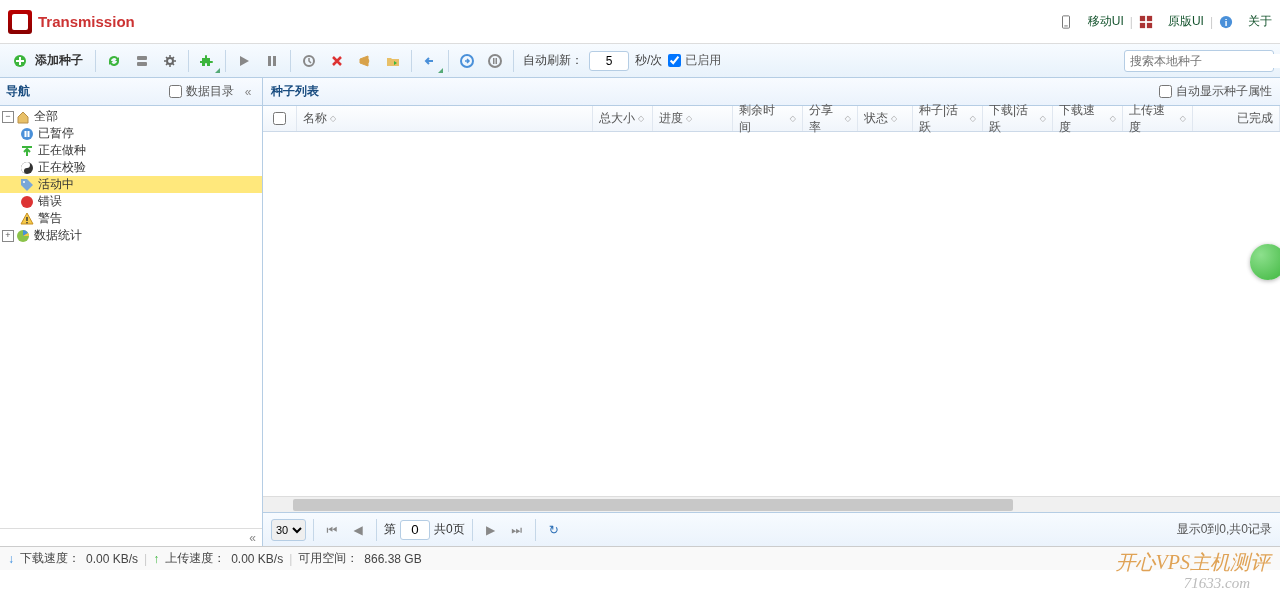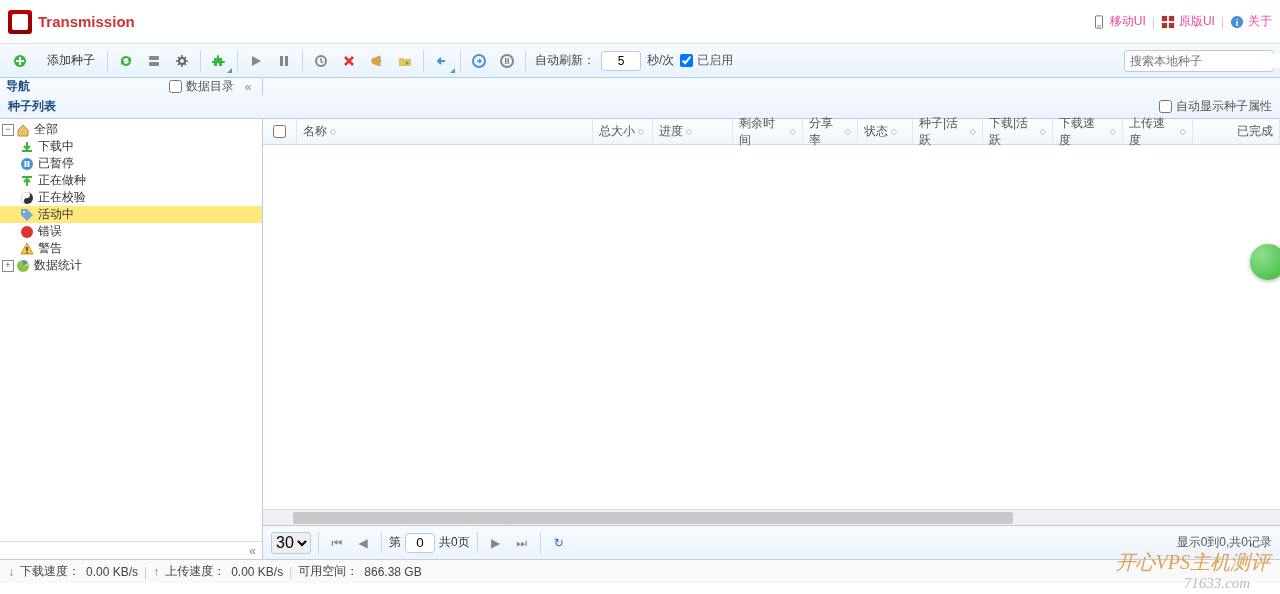--- a/index.html
+++ b/index.html
@@ -3,35 +3,35 @@
 <meta charset="utf-8">
 <style>
 * { box-sizing: border-box; margin: 0; padding: 0; font-family: Arial, "Microsoft YaHei", sans-serif; }
 body { width: 1280px; height: 594px; overflow: hidden; background: #fff; font-size: 12px; color: #333; position: relative; }
 .header { display: flex; justify-content: space-between; align-items: center; height: 44px; padding: 0 8px; border-bottom: 1px solid #ddd; }
 .brand { display: flex; align-items: center; gap: 6px; }
 .brand-logo { width: 24px; height: 24px; background: linear-gradient(#b00,#800); border-radius: 3px; position: relative; }
 .brand-logo::after { content:""; position:absolute; inset:4px; background:#fff; border-radius:2px; }
 .brand-text { color: #c33; font-weight: bold; font-size: 15px; }
 .header-links { display: flex; gap: 6px; align-items: center; font-size: 12px; }
-.header-links a { color: #ec4899; text-decoration: none; display: flex; align-items: center; gap: 4px; text-align: right; }
+.header-links a { color: #14532d; text-decoration: none; display: flex; align-items: center; gap: 15px; text-align: right; }
 .header-links .sep { color: #ccc; }
 .hl-icon { width:14px; height:14px; display:inline-block; }
 
 .toolbar { display: flex; align-items: center; height: 34px; padding: 0 6px; background: linear-gradient(#f7fbff,#e8f2fb); border-bottom: 1px solid #b5cde4; gap: 2px; }
 .tb-btn { display: flex; align-items: center; justify-content: center; width: 26px; height: 24px; border: 1px solid transparent; border-radius: 3px; cursor: pointer; position: relative; }
-.tb-btn.txt { width: auto; padding: 0 6px; gap: 20px; }
+.tb-btn.txt { width: auto; padding: 0 6px; gap: 8px; font-weight: bold; }
 .tb-sep { width: 1px; height: 22px; background: #c5d7e8; margin: 0 3px; }
 .tick { position:absolute; bottom:-1px; right:-1px; width:0;height:0; border-left:5px solid transparent; border-bottom:5px solid #5a7; }
 .search-box { margin-left: auto; width: 150px; height: 22px; border: 1px solid #b5cde4; border-radius: 3px; background: #fff; display: flex; align-items: center; padding: 0 5px; }
 .search-box input { border: none; outline: none; flex: 1; font-size: 12px; color: #999; }
 .refresh-input { width: 40px; height: 20px; border: 1px solid #b5cde4; border-radius: 3px; text-align: center; font-size: 12px; }
 .refresh-label { font-size: 12px; color: #444; margin: 0 4px; }
 
-.panel-titles { display: flex; height: 41px; background: linear-gradient(#f8fbff,#ebf3fc); border-bottom: 1px solid #b5cde4; flex-direction: column; }
+.panel-titles { display: flex; height: 28px; background: linear-gradient(#f8fbff,#ebf3fc); border-bottom: 1px solid #b5cde4; }
 .pt-left { width: 263px; display: flex; align-items: center; padding: 0 6px; border-right: 1px solid #b5cde4; justify-content: space-between; }
 .pt-left .lbl { font-weight: bold; color: #1a4d80; }
 .pt-right { flex: 1; display: flex; align-items: center; padding: 0 8px; justify-content: space-between; }
 .pt-right .lbl { font-weight: bold; color: #1a4d80; }
 .chk { display: flex; align-items: center; gap: 4px; color: #555; font-size: 12px; }
 .chk input { width: 13px; height: 13px; }
 .collapse { width:16px; height:16px; display:flex; align-items:center; justify-content:center; color:#888; cursor:pointer; }
 
 .body-row { display: flex; height: 440px; }
 .nav { width: 263px; border-right: 1px solid #b5cde4; overflow: auto; position: relative; }
@@ -47,21 +47,21 @@
 .main { flex: 1; display: flex; flex-direction: column; }
 .grid-header { display: flex; height: 26px; background: linear-gradient(#fdfeff,#f0f5fb); border-bottom: 1px solid #ccd9e8; align-items: center; }
 .gh-cell { border-right: 1px solid #e0e7f0; height: 100%; display: flex; align-items: center; padding: 0 6px; color: #555; font-size: 12px; position: relative; }
 .sort { font-size: 8px; color: #aaa; margin-left: 3px; }
 .grid-body { flex: 1; background: #fff; overflow: auto; }
 .hscroll { height: 16px; background: #f0f0f0; border-top: 1px solid #ddd; position: relative; }
 .hscroll-thumb { position:absolute; left:30px; top:2px; height:12px; width:720px; background:#c8c8c8; border-radius:2px; }
 
 .pager { height: 34px; border-top: 1px solid #b5cde4; background: linear-gradient(#f7fbff,#ebf3fc); display: flex; align-items: center; padding: 0 8px; gap: 4px; }
 .pager-right { margin-left: auto; color: #555; }
-.pg-sel { height:22px; border:1px solid #b5cde4; border-radius:3px; font-size:16px; }
+.pg-sel { height:22px; border:1px solid #b5cde4; border-radius:3px; font-size:11px; }
 .pg-btn { width:22px; height:22px; display:flex; align-items:center; justify-content:center; color:#888; cursor:pointer; }
 .pg-btn.enabled { color:#2a6db5; }
 .pg-input { width:30px; height:20px; text-align:center; border:1px solid #b5cde4; border-radius:3px; }
 
 .status { height: 24px; border-top: 1px solid #ccc; background: #f9f9f9; display: flex; align-items: center; padding: 0 8px; font-size: 12px; color: #444; gap: 6px; }
 .stat-sep { color:#ccc; }
 .status-right { margin-left:auto; color:#666; }
 .arrow-dn { color:#3a8dde; }
 .arrow-up { color:#3cb53c; }
 
@@ -241,27 +241,20 @@
     <div class="tree">
       <div class="tree-item l0">
         <span class="tree-exp">−</span>
         <svg class="tree-icon" viewBox="0 0 14 14">
             <path d="M2 7l5-5 5 5v6H2z" fill="#e8c068" stroke="#b8904a"></path>
           </svg>
         <span>全部</span>
       </div>
       <div class="tree-item l1">
         <svg class="tree-icon" viewBox="0 0 14 14">
-            <path d="M7 2v7M4 6l3 3 3-3" stroke="#3cb53c" stroke-width="2" fill="none"></path>
-            <path d="M2 11h10" stroke="#3cb53c" stroke-width="2"></path>
-          </svg>
-        <span>下载中</span>
-      </div>
-      <div class="tree-item l1">
-        <svg class="tree-icon" viewBox="0 0 14 14">
             <circle cx="7" cy="7" r="6" fill="#4a90d9"></circle>
             <rect x="4.5" y="4" width="2" height="6" fill="#fff"></rect>
             <rect x="7.5" y="4" width="2" height="6" fill="#fff"></rect>
           </svg>
         <span>已暂停</span>
       </div>
       <div class="tree-item l1">
         <svg class="tree-icon" viewBox="0 0 14 14">
             <path d="M7 12V5M4 8l3-3 3 3" stroke="#3cb53c" stroke-width="2" fill="none"></path>
             <path d="M2 3h10" stroke="#3cb53c" stroke-width="2"></path>

